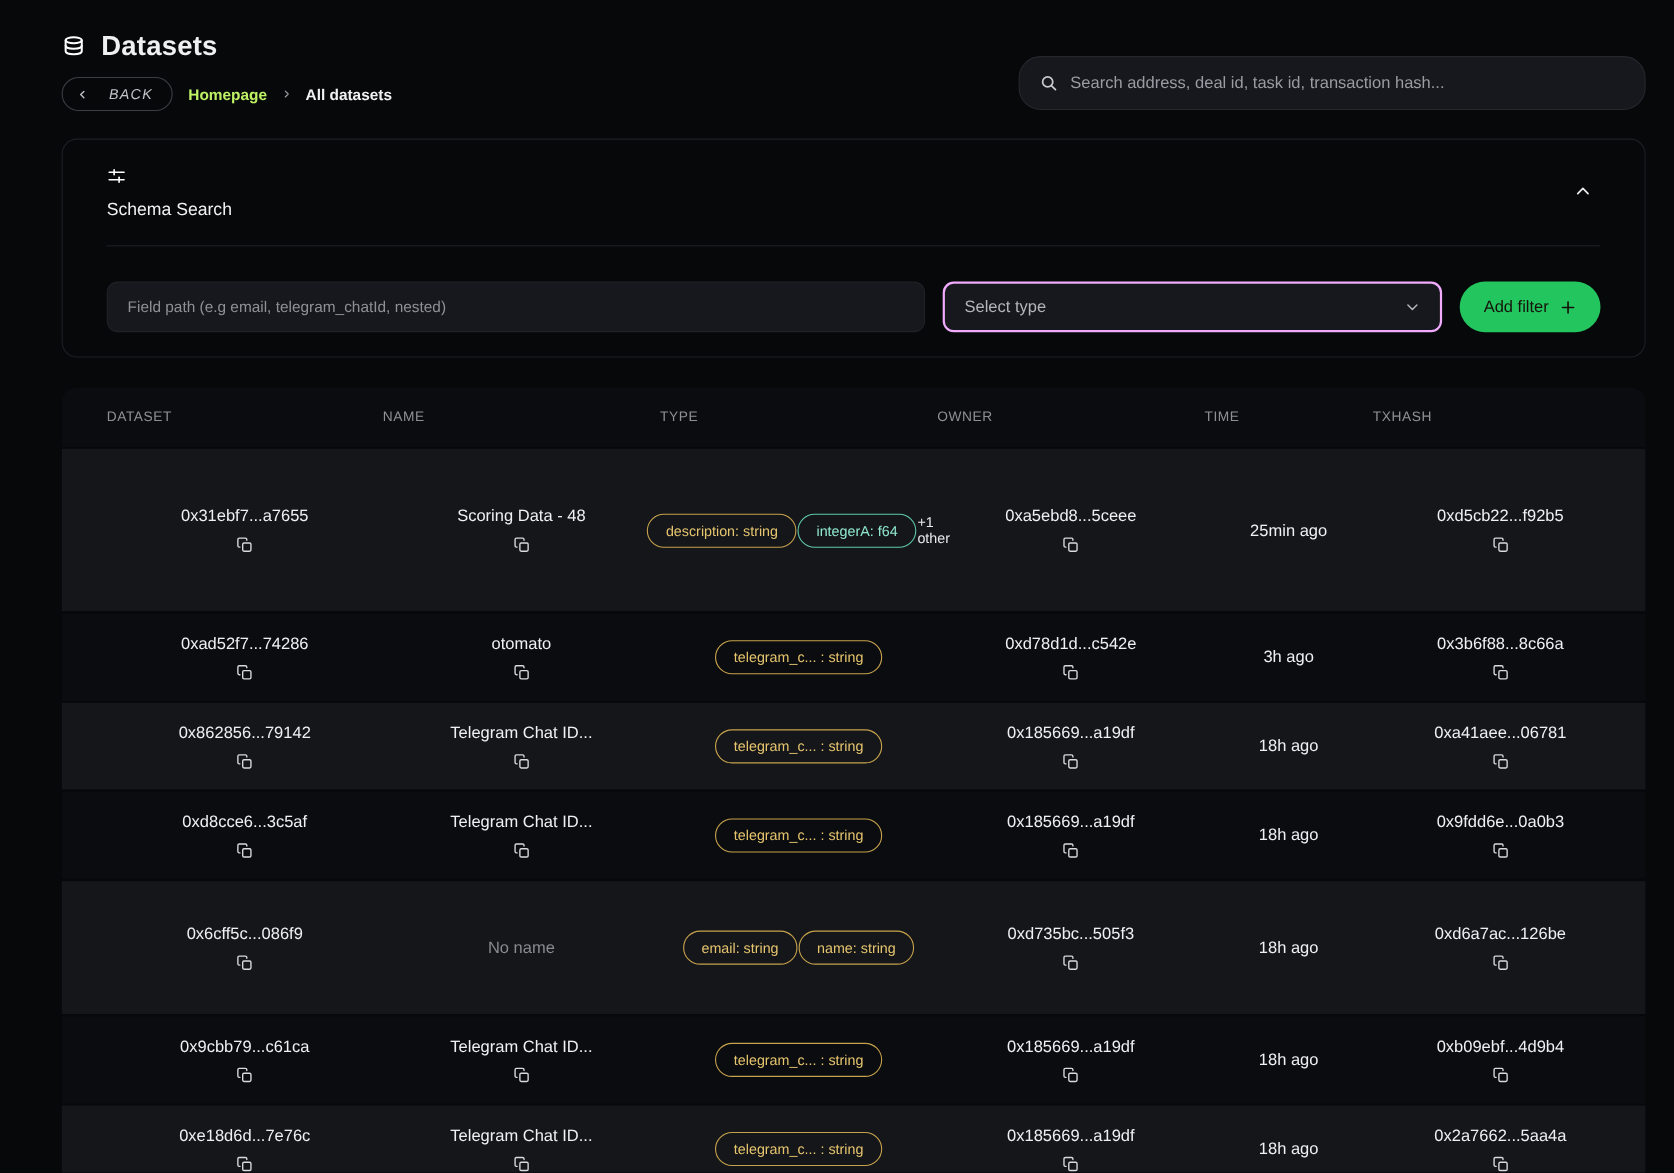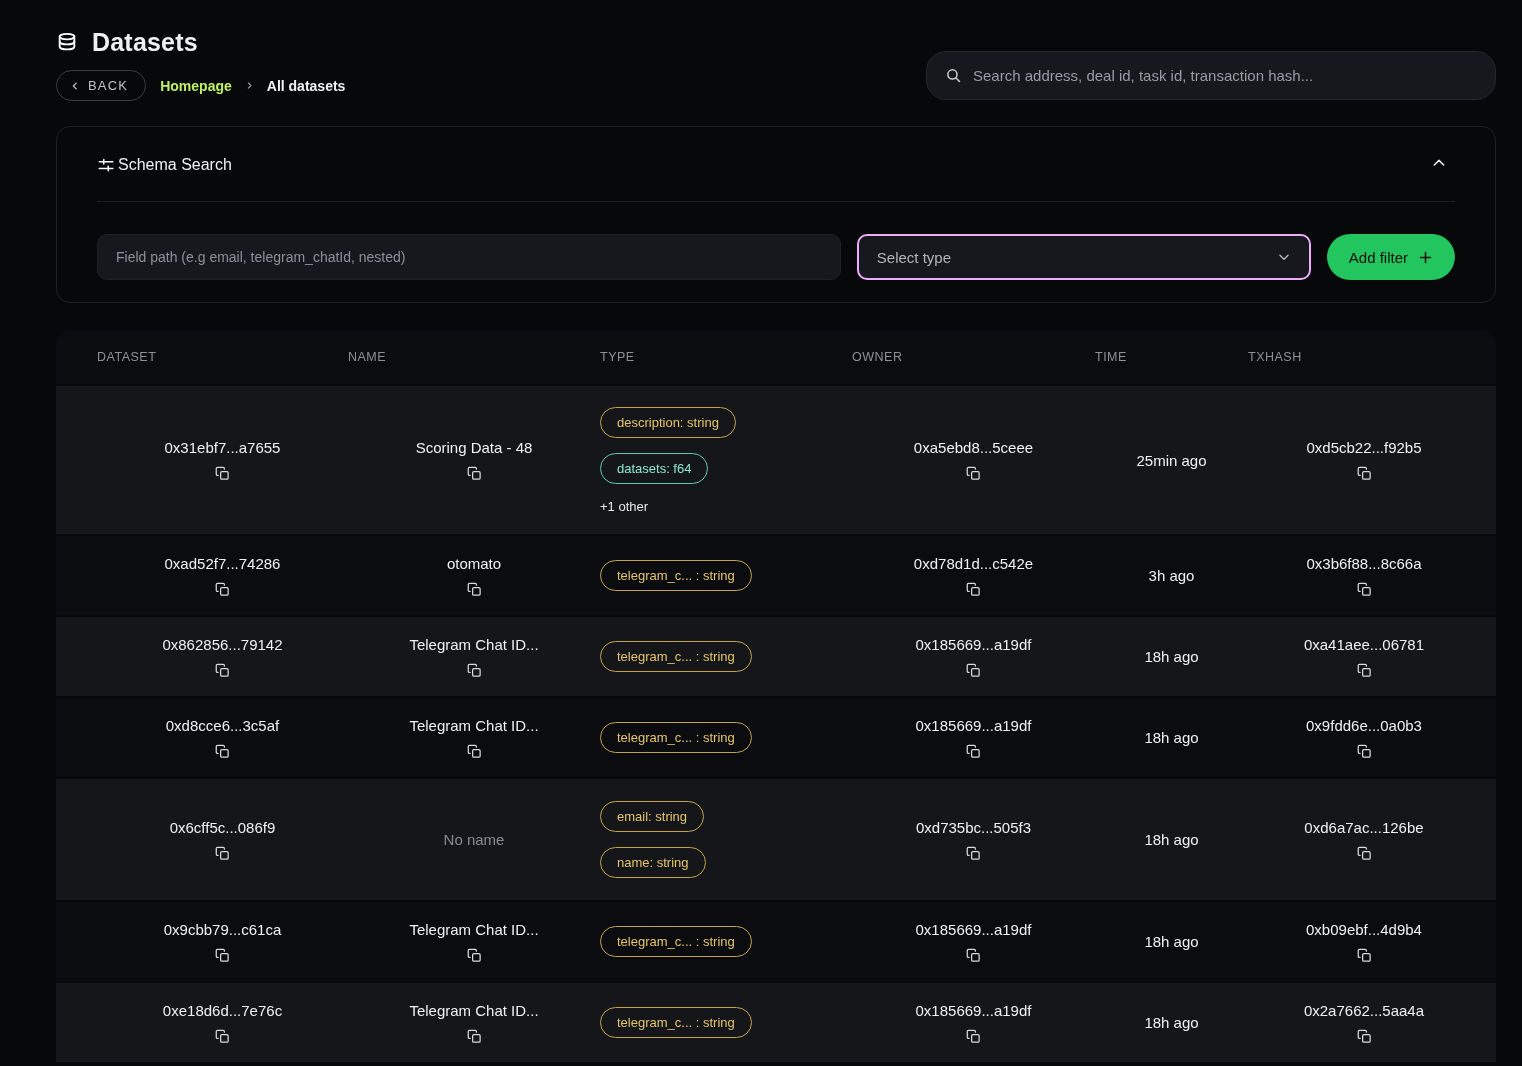--- a/index.html
+++ b/index.html
@@ -12,25 +12,26 @@
   }
   .page { padding: 28px 26px 0 56px; }
 
   
   .topbar { display: flex; justify-content: space-between; align-items: flex-start; }
   .title-row { display: flex; align-items: center; gap: 14px; }
   .title-row h1 { font-size: 25px; font-weight: 700; letter-spacing: .2px; }
   .db-icon svg { display: block; }
   .nav-row { display: flex; align-items: center; gap: 14px; margin-top: 13px; }
   .back-btn {
-    display: inline-flex; align-items: center; gap: 8px;
+    display: inline-flex; align-items: center; gap: 19px;
     background: transparent; border: 1px solid #3c3d43; border-radius: 16px;
     color: #c2c3c9; font-size: 13px; letter-spacing: 1.2px;
     padding: 7px 17px 7px 13px; cursor: pointer;
     font-family: inherit;
+    font-style: italic;
   }
   .breadcrumb { display: flex; align-items: center; gap: 13px; font-size: 14px; font-weight: 700; }
   .breadcrumb .home { color: #bef264; text-decoration: none; cursor: pointer; }
   .breadcrumb .current { color: #f1f2f4; }
 
   .search-bar {
     width: 570px; height: 49px; margin-top: 23px;
     background: #17181d; border: 1px solid #26272d; border-radius: 20px;
     display: flex; align-items: center; gap: 11px; padding: 0 18px;
   }
@@ -40,21 +41,21 @@
   }
   .search-bar input::placeholder { color: #9b9ca3; }
 
   
   .schema-panel {
     margin-top: 25px;
     border: 1px solid #1e1f25; border-radius: 14px;
     padding: 24px 40px 22px 40px;
   }
   .panel-header { display: flex; justify-content: space-between; align-items: center; }
-  .panel-title-wrap { display: flex; align-items: flex-start; gap: 3px; }
+  .panel-title-wrap { display: flex; align-items: flex-start; gap: 13px; flex-direction: column; }
   .panel-title-wrap .ptitle { font-size: 16px; color: #f0f1f3; font-weight: 500; }
   .collapse-btn { background: transparent; border: none; cursor: pointer; padding: 4px; margin-right: 4px; }
   .panel-divider { height: 1px; background: #1e1f25; margin: 23px 0 32px 0; }
   .panel-controls { display: flex; align-items: center; gap: 16px; }
   .field-input {
     flex: 1; height: 46px;
     background: #17181d; border: 1px solid #202127; border-radius: 10px;
     color: #e8e9ec; font-size: 14px; padding: 0 18px; outline: none;
     font-family: inherit;
   }
@@ -89,21 +90,21 @@
     background: #0b0c0f; height: 54px;
     font-size: 12.5px; color: #8e9096; letter-spacing: .5px; font-weight: 500;
   }
   .trow { border-top: 2px solid #07080a; }
   .trow.odd  { background: #15161a; }
   .trow.even { background: #0b0c0f; }
   .trow.r-normal { height: 81px; }
   .trow.r-tall   { height: 150px; }
   .trow.r-mid    { height: 123px; }
   .cell { display: flex; align-items: center; gap: 10px; font-size: 15px; color: #eef0f2; flex-direction: column; }
-  .cell.types { flex-direction: column; align-items: flex-start; justify-content: center; gap: 15px; }
+  .cell.types { flex-direction: row; align-items: flex-start; justify-content: center; gap: 1px; }
   .muted { color: #8a8b92; }
   .copy-btn {
     background: transparent; border: none; cursor: pointer; padding: 0;
     color: #d9dadd; display: inline-flex; align-items: center;
   }
   .badge {
     display: inline-block; border-radius: 17px; padding: 8px 16px;
     font-size: 13px; line-height: 1; white-space: nowrap;
     background: transparent;
   }
@@ -230,21 +231,21 @@
           <span>Scoring Data - 48</span>
         <button class="copy-btn">
             <svg width="15" height="15" viewBox="0 0 24 24" fill="none" stroke="currentColor" stroke-width="2" stroke-linecap="round" stroke-linejoin="round">
               <rect x="9" y="9" width="12" height="12" rx="2"></rect>
               <path d="M5 15H4a2 2 0 0 1-2-2V4a2 2 0 0 1 2-2h9a2 2 0 0 1 2 2v1"></path>
             </svg>
           </button>
         </div>
       <div class="cell types">
         <span class="badge gold">description: string</span>
-        <span class="badge teal">datasets: f64</span>
+        <span class="badge teal">integerA: f64</span>
         <span class="more-label">+1 other</span>
       </div>
       <div class="cell">
           <span>0xa5ebd8...5ceee</span>
         <button class="copy-btn">
             <svg width="15" height="15" viewBox="0 0 24 24" fill="none" stroke="currentColor" stroke-width="2" stroke-linecap="round" stroke-linejoin="round">
               <rect x="9" y="9" width="12" height="12" rx="2"></rect>
               <path d="M5 15H4a2 2 0 0 1-2-2V4a2 2 0 0 1 2-2h9a2 2 0 0 1 2 2v1"></path>
             </svg>
           </button>

